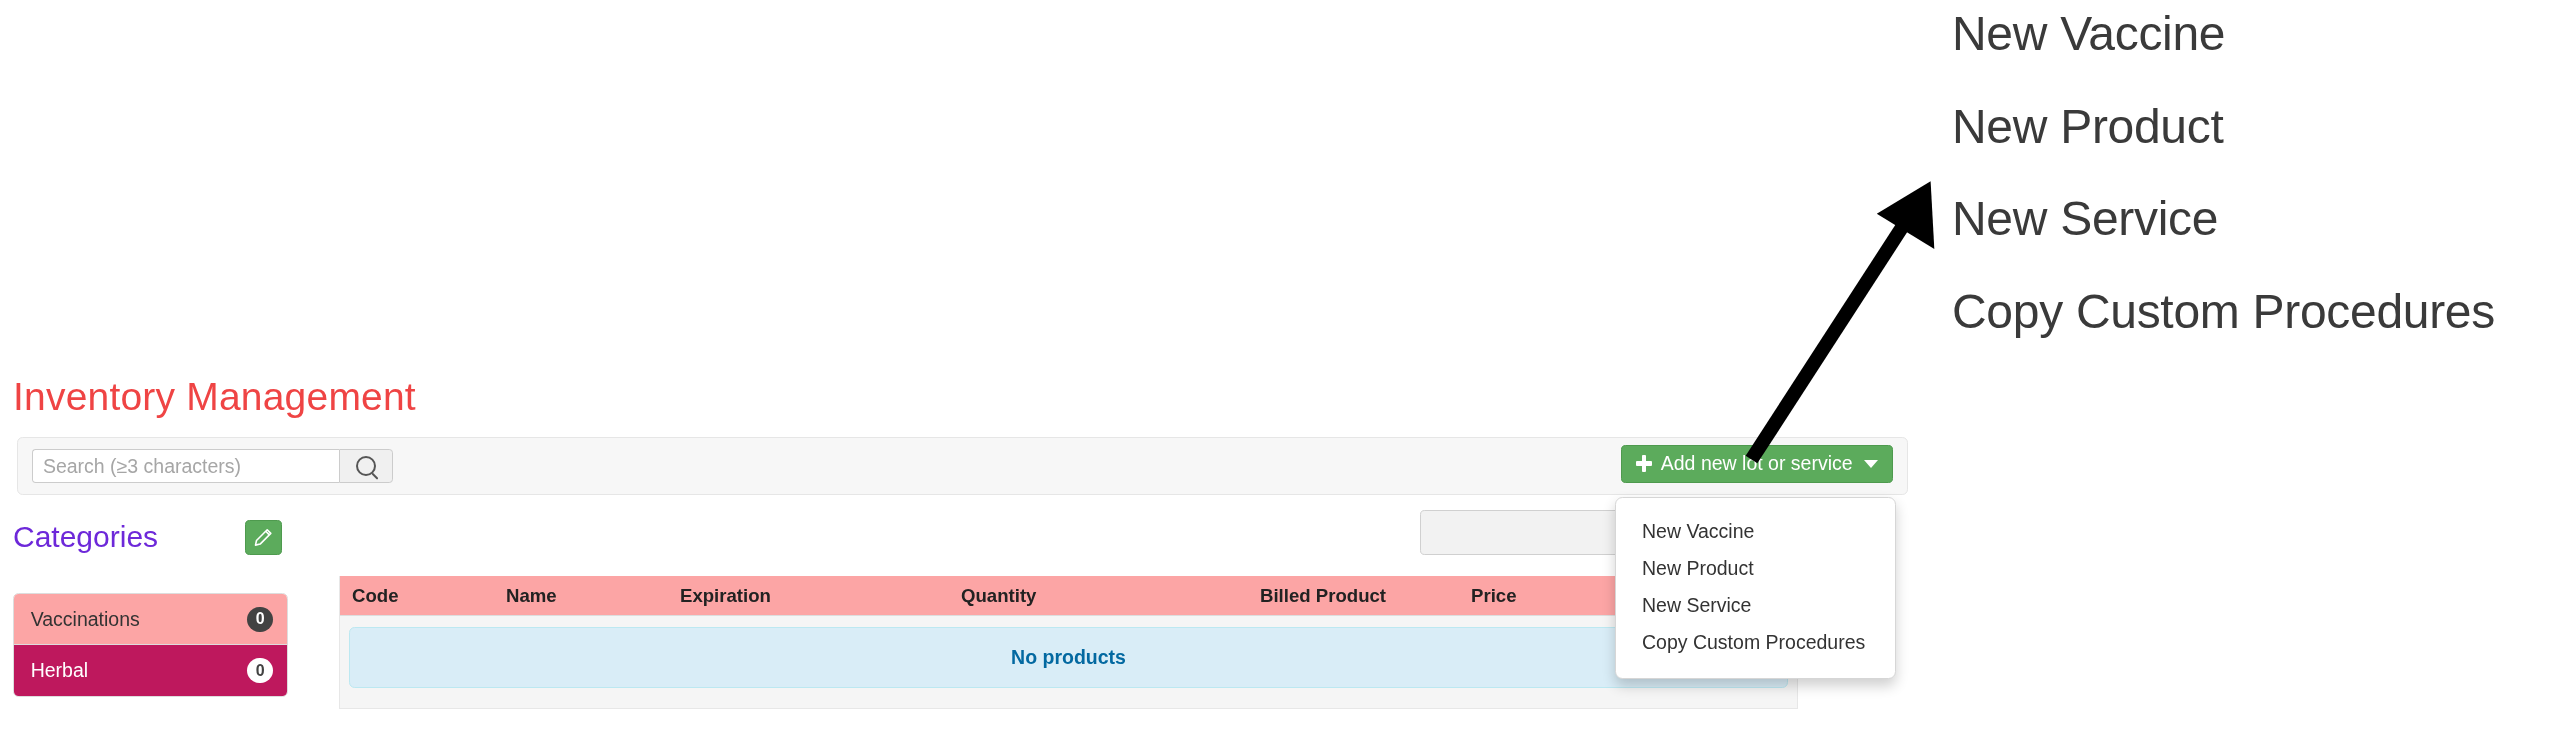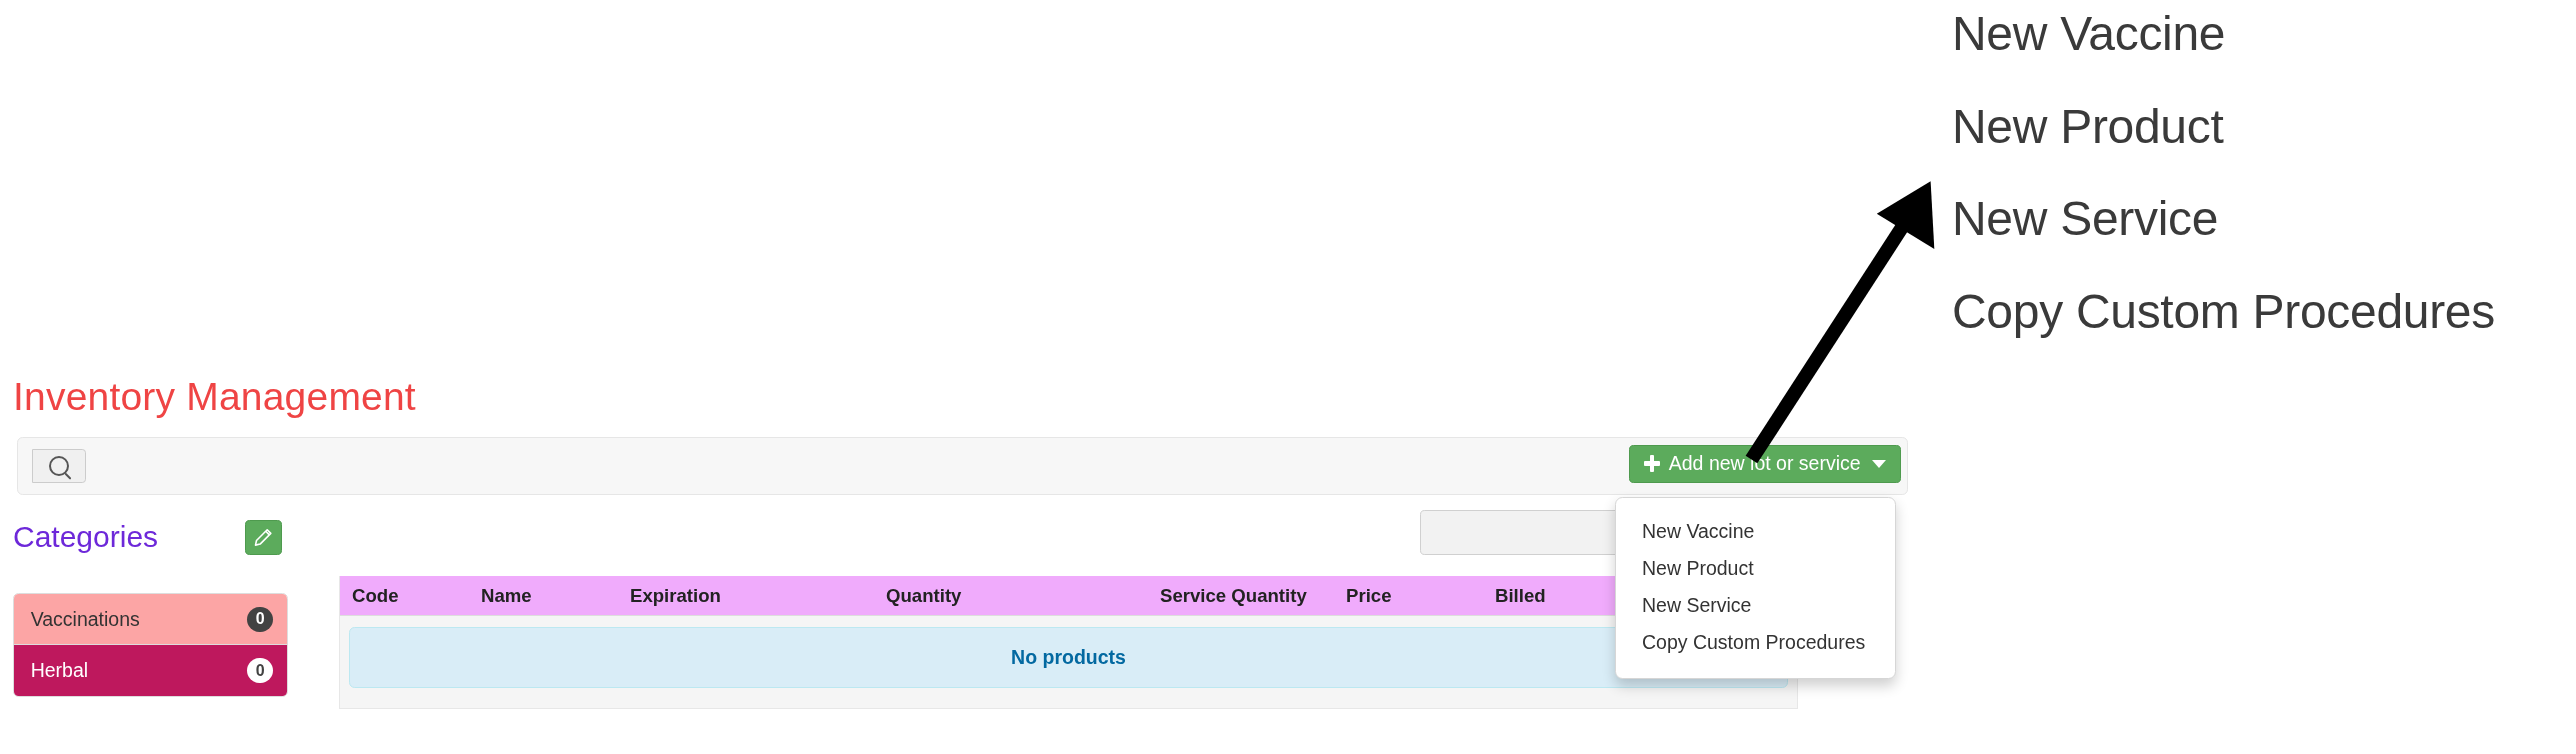--- a/index.html
+++ b/index.html
@@ -100,21 +100,20 @@
     transform: rotate(-45deg);
     border-radius: 1.9px;
   }
 
   
   #add-new-wrap {
     position: absolute;
     left: 1603px;
     top: 7.4px;
     width: 288px;
-    margin-left: 8px;
   }
   #add-new-button {
     display: inline-flex;
     align-items: center;
     gap: 8.4px;
     background: #5cab5c;
     border: 0.9px solid #4e9a4e;
     border-radius: 4.6px;
     color: #ffffff;
     font-size: 19.5px;
@@ -253,23 +252,24 @@
     width: 1459px;
     background: #f5f5f5;
     border: 0.9px solid #e7e7e7;
     border-top: none;
     box-sizing: border-box;
     padding-bottom: 20.4px;
   }
   #table-header-row {
     display: flex;
     align-items: center;
-    background: #f0abfc;
+    background: #fca5a5;
     height: 39px;
     border-bottom: 0.9px solid #ddd;
+    gap: 25px;
   }
   .th {
     font-size: 18.6px;
     font-weight: bold;
     color: #222222;
     white-space: nowrap;
     box-sizing: border-box;
     padding-left: 0;
   }
   .th-code         { width: 141px; padding-left: 12px; }
@@ -348,20 +348,21 @@
 </style>
 </head>
 <body>
 
 <div id="app-region">
 
   <div id="page-title">Inventory Management</div>
 
   <div id="toolbar-panel">
     <div id="search-group">
+      <input id="search-input" type="text" placeholder="Search (≥3 characters)" style="">
       <button id="search-button">
         <span class="mag"></span>
       </button>
     </div>
 
     <div id="add-new-wrap">
       <button id="add-new-button">
         <span class="plus-icon"></span>
         <span>Add new lot or service</span>
         <span class="caret-down"></span>
@@ -391,21 +392,21 @@
   </div>
 
   <button id="show-archived-button">Show archived</button>
 
   <div id="table-panel">
     <div id="table-header-row">
       <div class="th th-code">Code</div>
       <div class="th th-name">Name</div>
       <div class="th th-expiration">Expiration</div>
       <div class="th th-quantity">Quantity</div>
-      <div class="th th-billed">Service Quantity</div>
+      <div class="th th-billed">Billed Product</div>
       <div class="th th-price">Price</div>
       <div class="th th-status">Billed</div>
     </div>
     <div id="no-products-row">No products</div>
   </div>
 
   <div id="add-new-menu">
     <div class="menu-item">New Vaccine</div>
     <div class="menu-item">New Product</div>
     <div class="menu-item">New Service</div>

